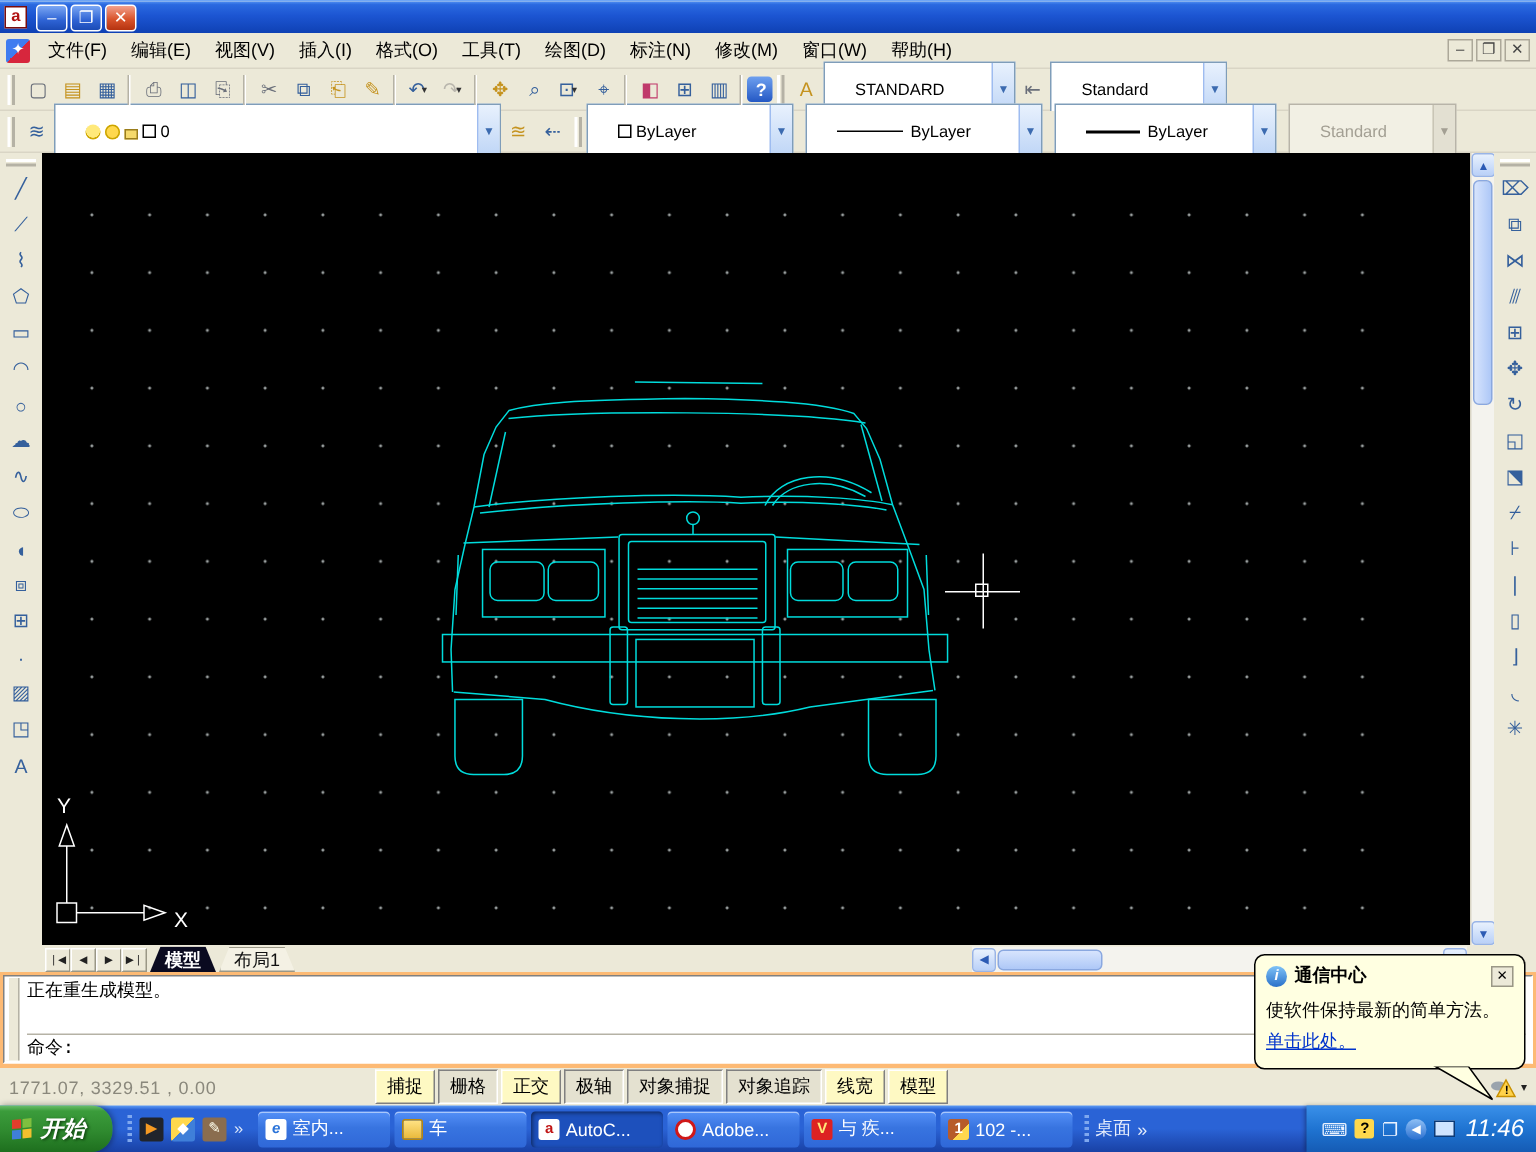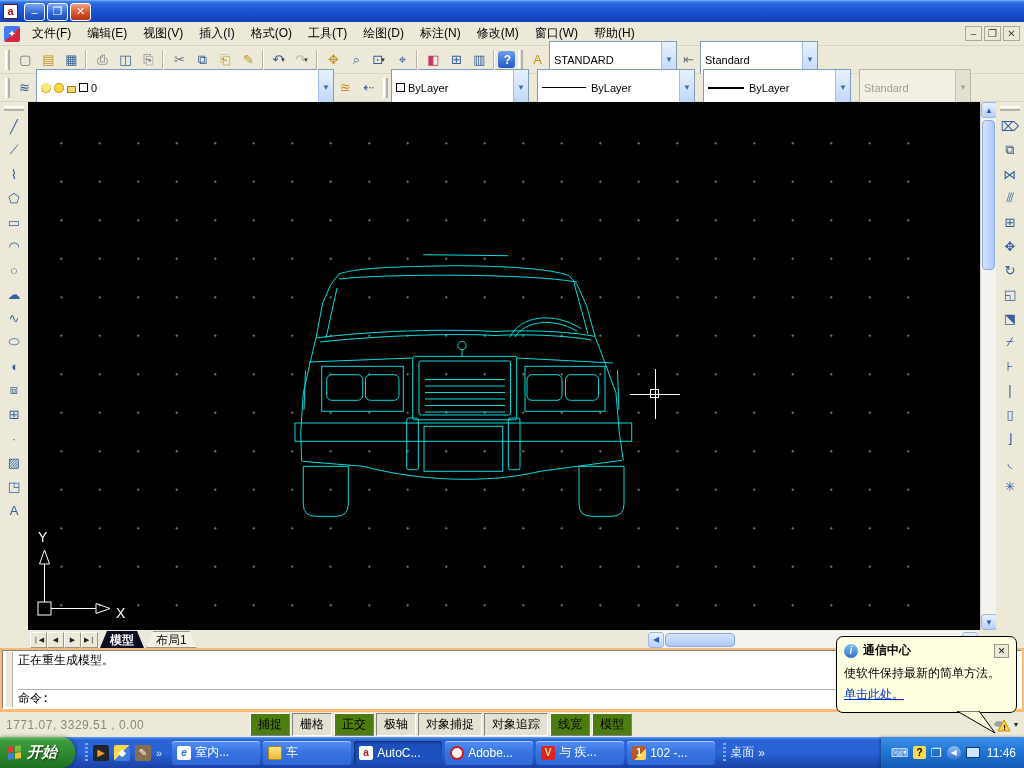--- a/index.html
+++ b/index.html
@@ -33,21 +33,21 @@
   .toolrow{height:28px;display:flex;align-items:center;background:#ece9d8;border-bottom:1px solid #d9d5c5;padding:0 2px;}
   .grip{width:5px;height:20px;margin:0 3px;border-left:2px solid #fff;border-right:2px solid #b5b2a5;}
   .tbtn{width:23px;height:23px;display:flex;align-items:center;justify-content:center;
     font-size:13px;color:#35609c;position:relative;}
   .tbtn .arr{font-size:7px;color:#333;margin-left:-2px;}
   .sep{width:0;height:20px;border-left:1px solid #b5b2a5;border-right:1px solid #fff;margin:0 3px;}
   .c1{color:#35609c}.c2{color:#c5931f}.c3{color:#6a6f7a}.c4{color:#b9b6ad}.c5{color:#c03a6b}
   .chelp{color:#fff;background:linear-gradient(#6ea0ef,#2458c4);border-radius:3px;width:17px;height:17px;
     font-weight:bold;font-size:12px;display:flex;align-items:center;justify-content:center;}
   .combo{display:flex;align-items:center;background:#fff;border:1px solid #7f9db9;height:38px;
-    font-size:11px;padding-left:4px;color:#000;}
+    font-size:11px;padding-left:20px;color:#000;}
   .combo .arrow{margin-left:auto;width:15px;align-self:stretch;display:flex;align-items:center;justify-content:center;
     background:linear-gradient(#e8f1fd,#bcd4f6);border-left:1px solid #9ebcf0;color:#3c6bb0;font-size:8px;}
   .combo.disabled{background:#f2f0e4;color:#a39f93;border-color:#b8b4a8;}
   .combo.disabled .arrow{background:#e3e0d2;border-left-color:#c9c5b6;color:#a39f93;}
   .mi{width:10px;height:10px;margin-right:3px;flex:none;}
   .mi-bulb{background:radial-gradient(circle at 50% 42%,#ffe97a 58%,#cfa700 62%);border-radius:50%;}
   .mi-sun{background:#ffd84d;border-radius:50%;box-shadow:0 0 0 1px #caa400 inset;}
   .mi-lock{width:9px;height:7px;margin-top:3px;background:#f5d96b;border:1px solid #9a7d1c;}
   .mi-swatch{width:9px;height:9px;background:#fff;border:1px solid #000;}
   .lt{width:44px;border-top:1px solid #000;margin-right:5px;}
@@ -94,21 +94,21 @@
   .cmdgrip{width:9px;background:#ece9d8;border-right:1px solid #b5b2a5;margin:1px;border-left:2px solid #fff;}
   .cmdtext{flex:1;display:flex;flex-direction:column;font-family:"DejaVu Sans Mono","Liberation Mono",monospace;
     font-size:12px;color:#000;padding:1px 4px;}
   .cmdline{line-height:16px;white-space:pre;}
   .cmdprompt{margin-top:auto;border-top:1px solid #b5b2a5;line-height:17px;white-space:pre;}
 
   
   .statusbar{height:25px;display:flex;align-items:center;background:#ece9d8;padding:0 4px;font-size:12px;}
   .coords{width:245px;color:#8a887c;font-size:12px;letter-spacing:0.5px;padding-left:2px;}
   .stbtn{padding:2px 7px;margin:0 1px;font-size:12px;color:#000;}
-  .stbtn.raised{border:1px solid;border-color:#fff #808080 #808080 #fff;background:#4d7c0f;}
+  .stbtn.raised{border:1px solid;border-color:#fff #808080 #808080 #fff;background:#fef9c3;}
   .stbtn.pressed{border:1px solid;border-color:#808080 #fff #fff #808080;background:#e4e1d0;}
   .traygrp{margin-left:auto;display:flex;align-items:center;gap:3px;padding-right:2px;}
   .commicon{width:18px;height:16px;}
   .tray-caret{font-size:8px;color:#222;}
 
   
   .taskbar{height:31px;display:flex;align-items:center;
     background:linear-gradient(180deg,#5e9cf5 0%,#2a63d6 9%,#2a63d6 50%,#1941a5 100%);}
   .startbtn{height:31px;padding:0 18px 0 8px;display:flex;align-items:center;gap:5px;
     background:linear-gradient(180deg,#6cbf6c 0%,#3b9c3b 12%,#2f8a2f 55%,#1e6f1e 100%);
@@ -140,21 +140,21 @@
   .ico-paint{background:linear-gradient(135deg,#b75b2a 60%,#ffd84d 60%);color:#fff;}
   .deskgrp{display:flex;align-items:center;gap:4px;margin-left:8px;color:#e7eefb;font-size:12px;}
   .tray{margin-left:auto;height:31px;display:flex;align-items:center;gap:5px;padding:0 8px 0 10px;
     background:linear-gradient(180deg,#3a90e9 0%,#1f74d2 50%,#155bb4 100%);box-shadow:-1px 0 3px rgba(0,0,0,.35);}
   .trayico{color:#eaf2ff;font-size:12px;line-height:1;}
   .tray-help{width:13px;height:13px;background:#ffd84d;color:#000;font-size:10px;font-weight:bold;
     display:flex;align-items:center;justify-content:center;border-radius:2px;}
   .tray-collapse{width:14px;height:14px;border-radius:50%;background:linear-gradient(#8fc0f5,#2a6fd0);
     color:#fff;font-size:8px;display:flex;align-items:center;justify-content:center;}
   .tray-monitor{width:14px;height:11px;background:#cfe4ff;border:1px solid #0c3a77;}
-  .clock{color:#fff;font-size:12px;margin-left:2px;}
+  .clock{color:#fff;font-size:16px;margin-left:2px;font-style:italic;}
 
   
   .balloon{position:absolute;left:836px;top:636px;width:181px;height:77px;background:#ffffe1;
     border:1px solid #000;border-radius:7px;z-index:50;font-size:12px;padding:5px 7px;}
   .balloon .tail{position:absolute;left:118px;top:100%;margin-top:-1px;}
   .b-titlerow{display:flex;align-items:center;gap:5px;}
   .b-info{width:14px;height:14px;border-radius:50%;background:linear-gradient(#7ec2f7,#2a71c9);
     color:#fff;font-size:10px;font-weight:bold;font-style:italic;display:flex;align-items:center;justify-content:center;}
   .b-title{font-weight:bold;color:#000;}
   .b-close{margin-left:auto;width:15px;height:14px;border:1px solid #9a9786;background:#ece9d8;

